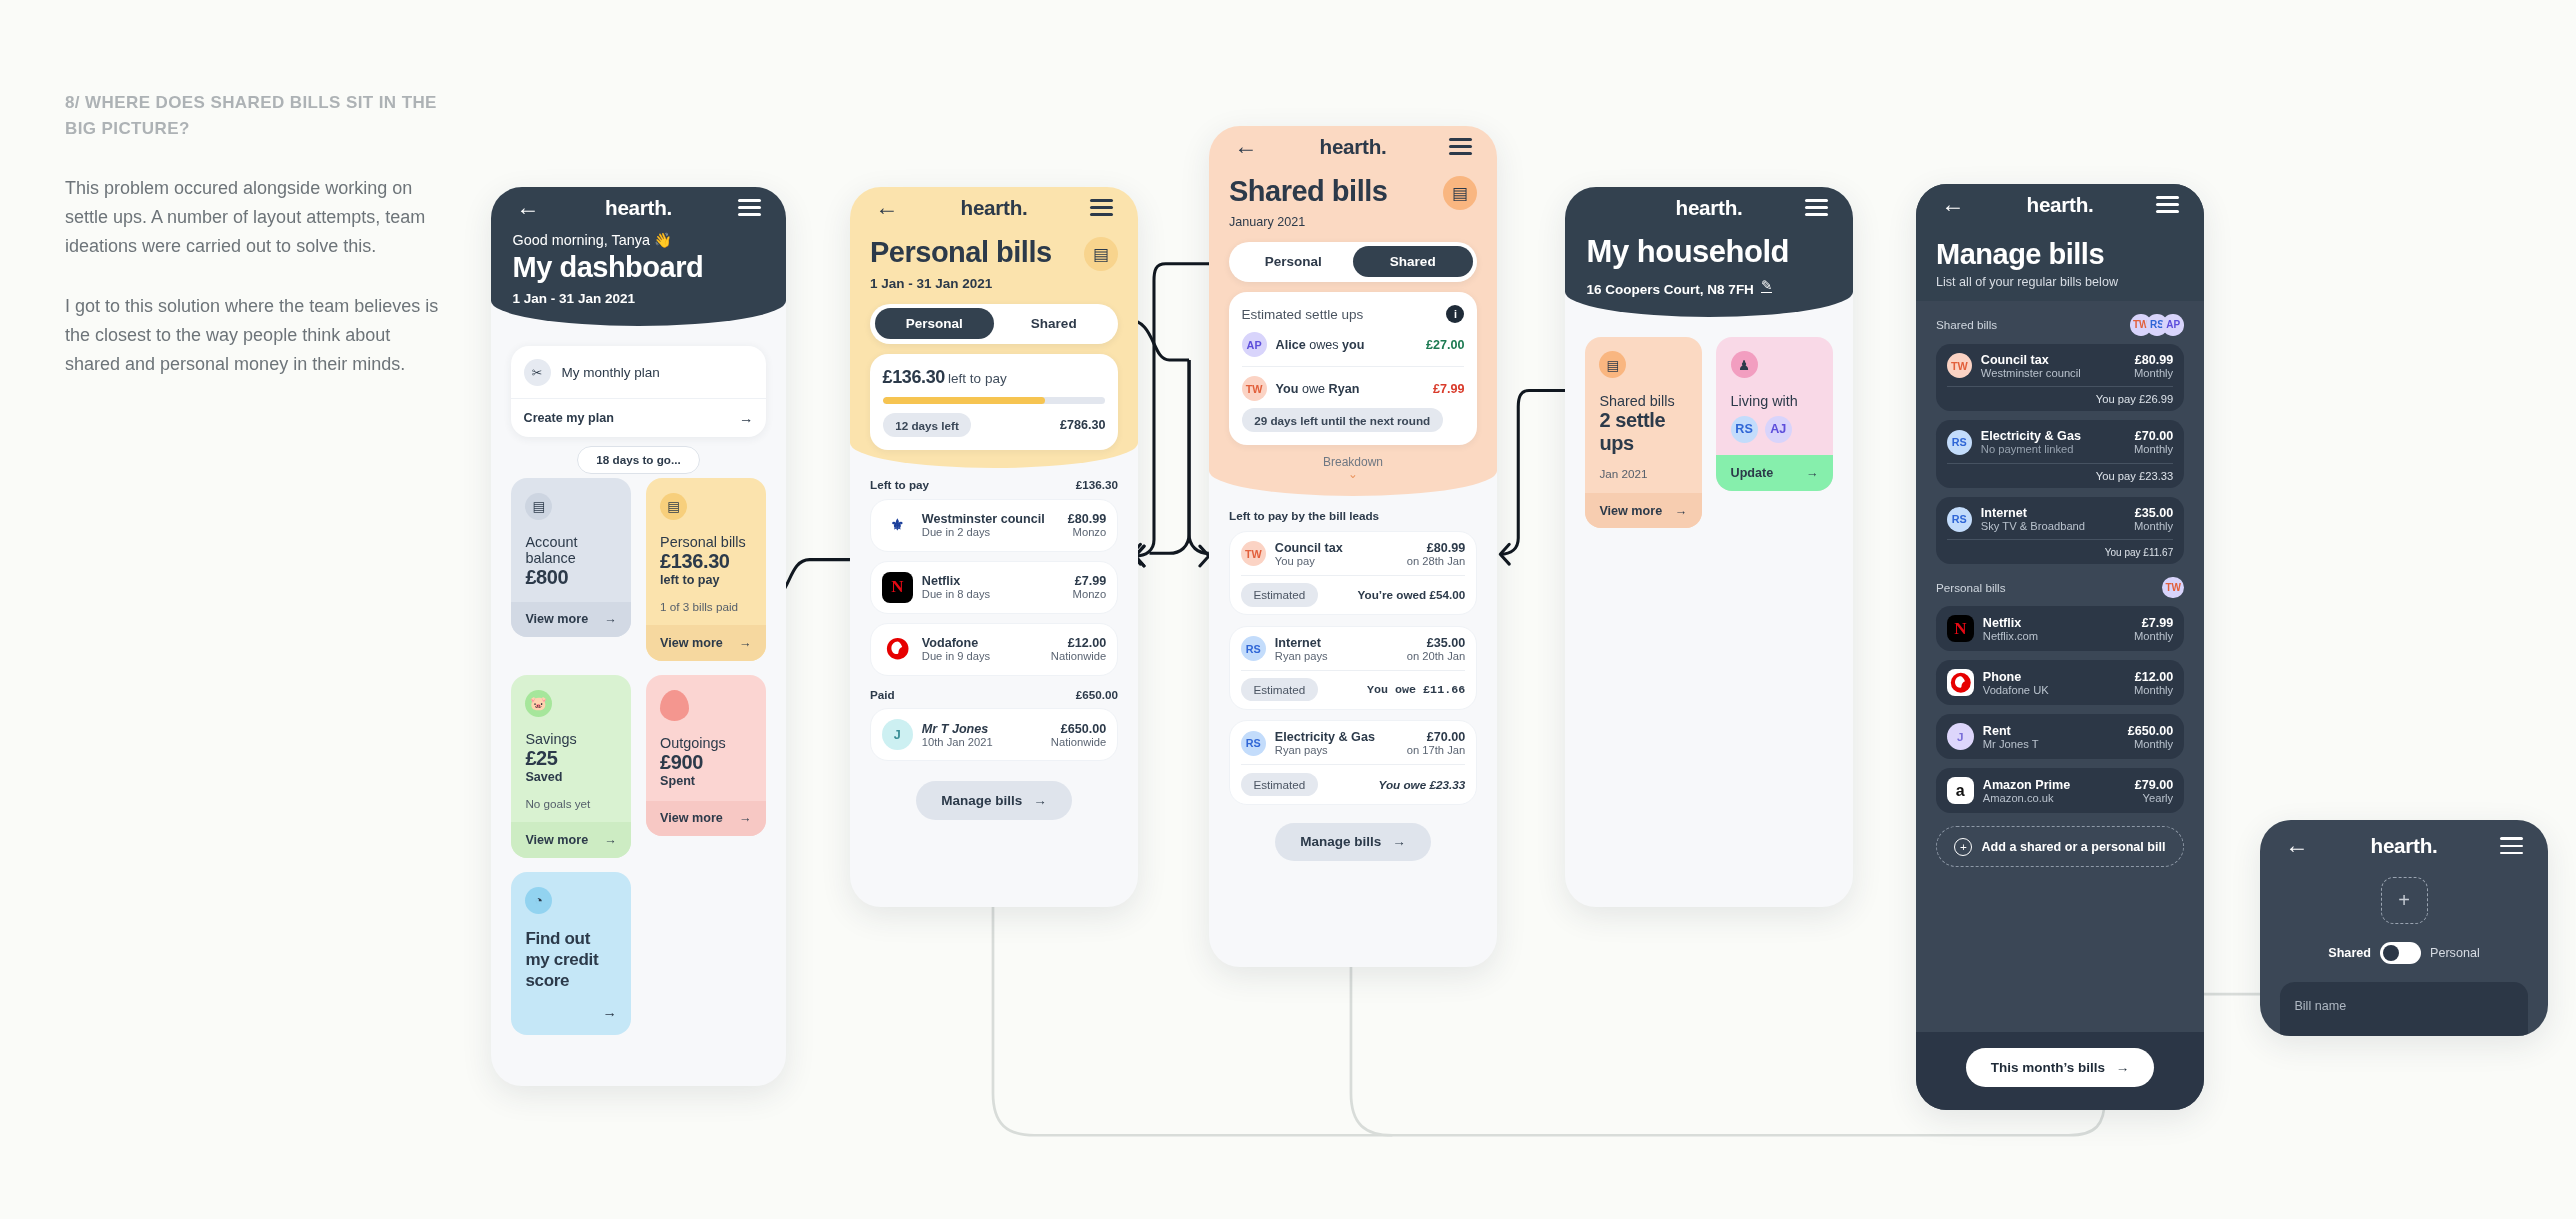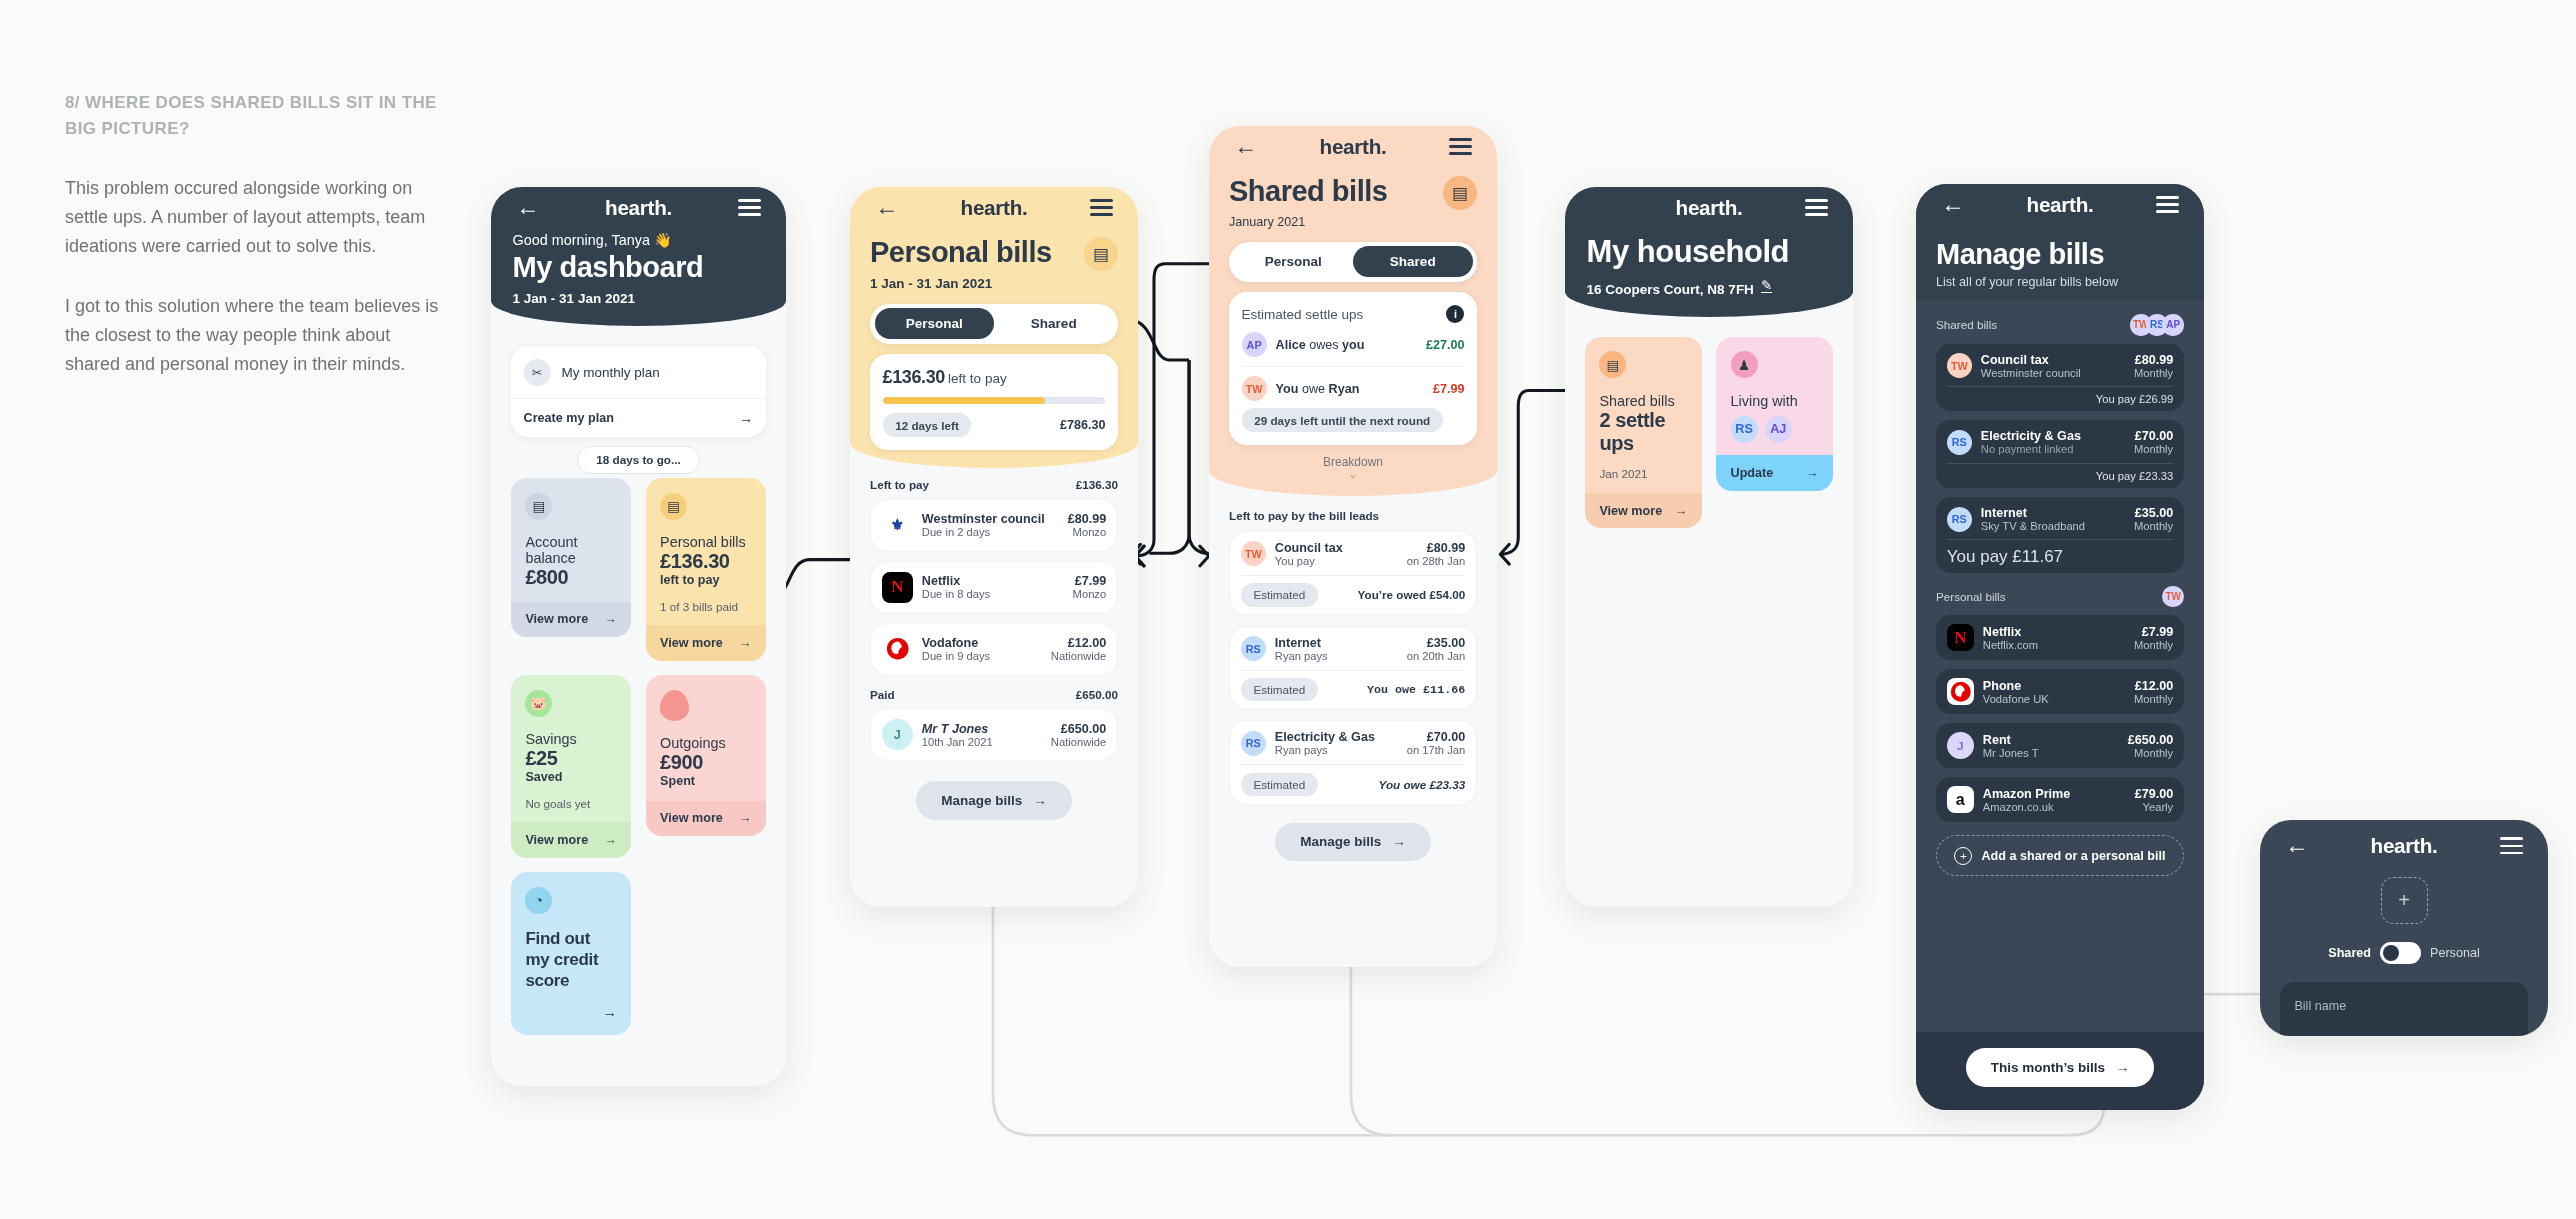--- a/index.html
+++ b/index.html
@@ -506,21 +506,21 @@
       </div>
       <div class="dashcard" style="background:#f9d9e7;">
         <div class="body">
           <div class="ic" style="background:#f29ec0;">♟</div>
           <div class="lbl">Living with</div>
           <div class="row" style="gap:7.2px;margin-top:7.2px;">
             <span class="mono-av" style="width:27px;height:27px;background:#c3dcfb;color:#2f66d6;">RS</span>
             <span class="mono-av" style="width:27px;height:27px;background:#d8d4fb;color:#5d4edb;">AJ</span>
           </div>
         </div>
-        <div class="foot" style="background:#7dd3fc;">
+        <div class="foot" style="background:#86efac;">
           <span>Update</span>
           <span>→</span>
         </div>
       </div>
     </div>
   </div>
 
   <div class="phone shadow" style="left:1916px; top:184px; width:288px; height:926px; background:#3b4756; color:#fff;">
     <div style="background:#33414f;padding-bottom:12.6px;">
       <div class="hdr">
@@ -589,21 +589,21 @@
             <div>
               <div style="font-size:12.6px;font-weight:bold;">Internet</div>
               <div style="font-size:11.2px;color:#b9c2cd;">Sky TV &amp; Broadband</div>
             </div>
           </div>
           <div style="text-align:right;">
             <div style="font-size:12.6px;font-weight:bold;">£35.00</div>
             <div style="font-size:11.2px;color:#b9c2cd;">Monthly</div>
           </div>
         </div>
-        <div style="border-top:0.9px solid #465261;margin-top:7.2px;padding:6.3px 0;text-align:left;font-size:17px;color:#dde3ea;">You pay £11.67</div>
+        <div style="border-top:0.9px solid #465261;margin-top:7.2px;padding:6.3px 0;text-align:right;font-size:10px;color:#dde3ea;">You pay £11.67</div>
       </div>
 
       <div class="row sp" style="margin-bottom:8px;">
         <span style="font-size:11.7px;color:#cfd6de;">Personal bills</span>
         <span class="mono-av" style="width:21.6px;height:21.6px;background:#d8d4fb;color:#e2603c;font-size:10px;">TW</span>
       </div>
 
       <div style="background:#2c3746;border-radius:14.4px;padding:9px 10.8px;margin-bottom:9px;" class="row sp">
         <div class="row" style="gap:9px;">
           <div class="logo" style="background:#000;color:#e50914;font-size:17px;font-family:'Liberation Serif',serif;width:27px;height:27px;">N</div>

